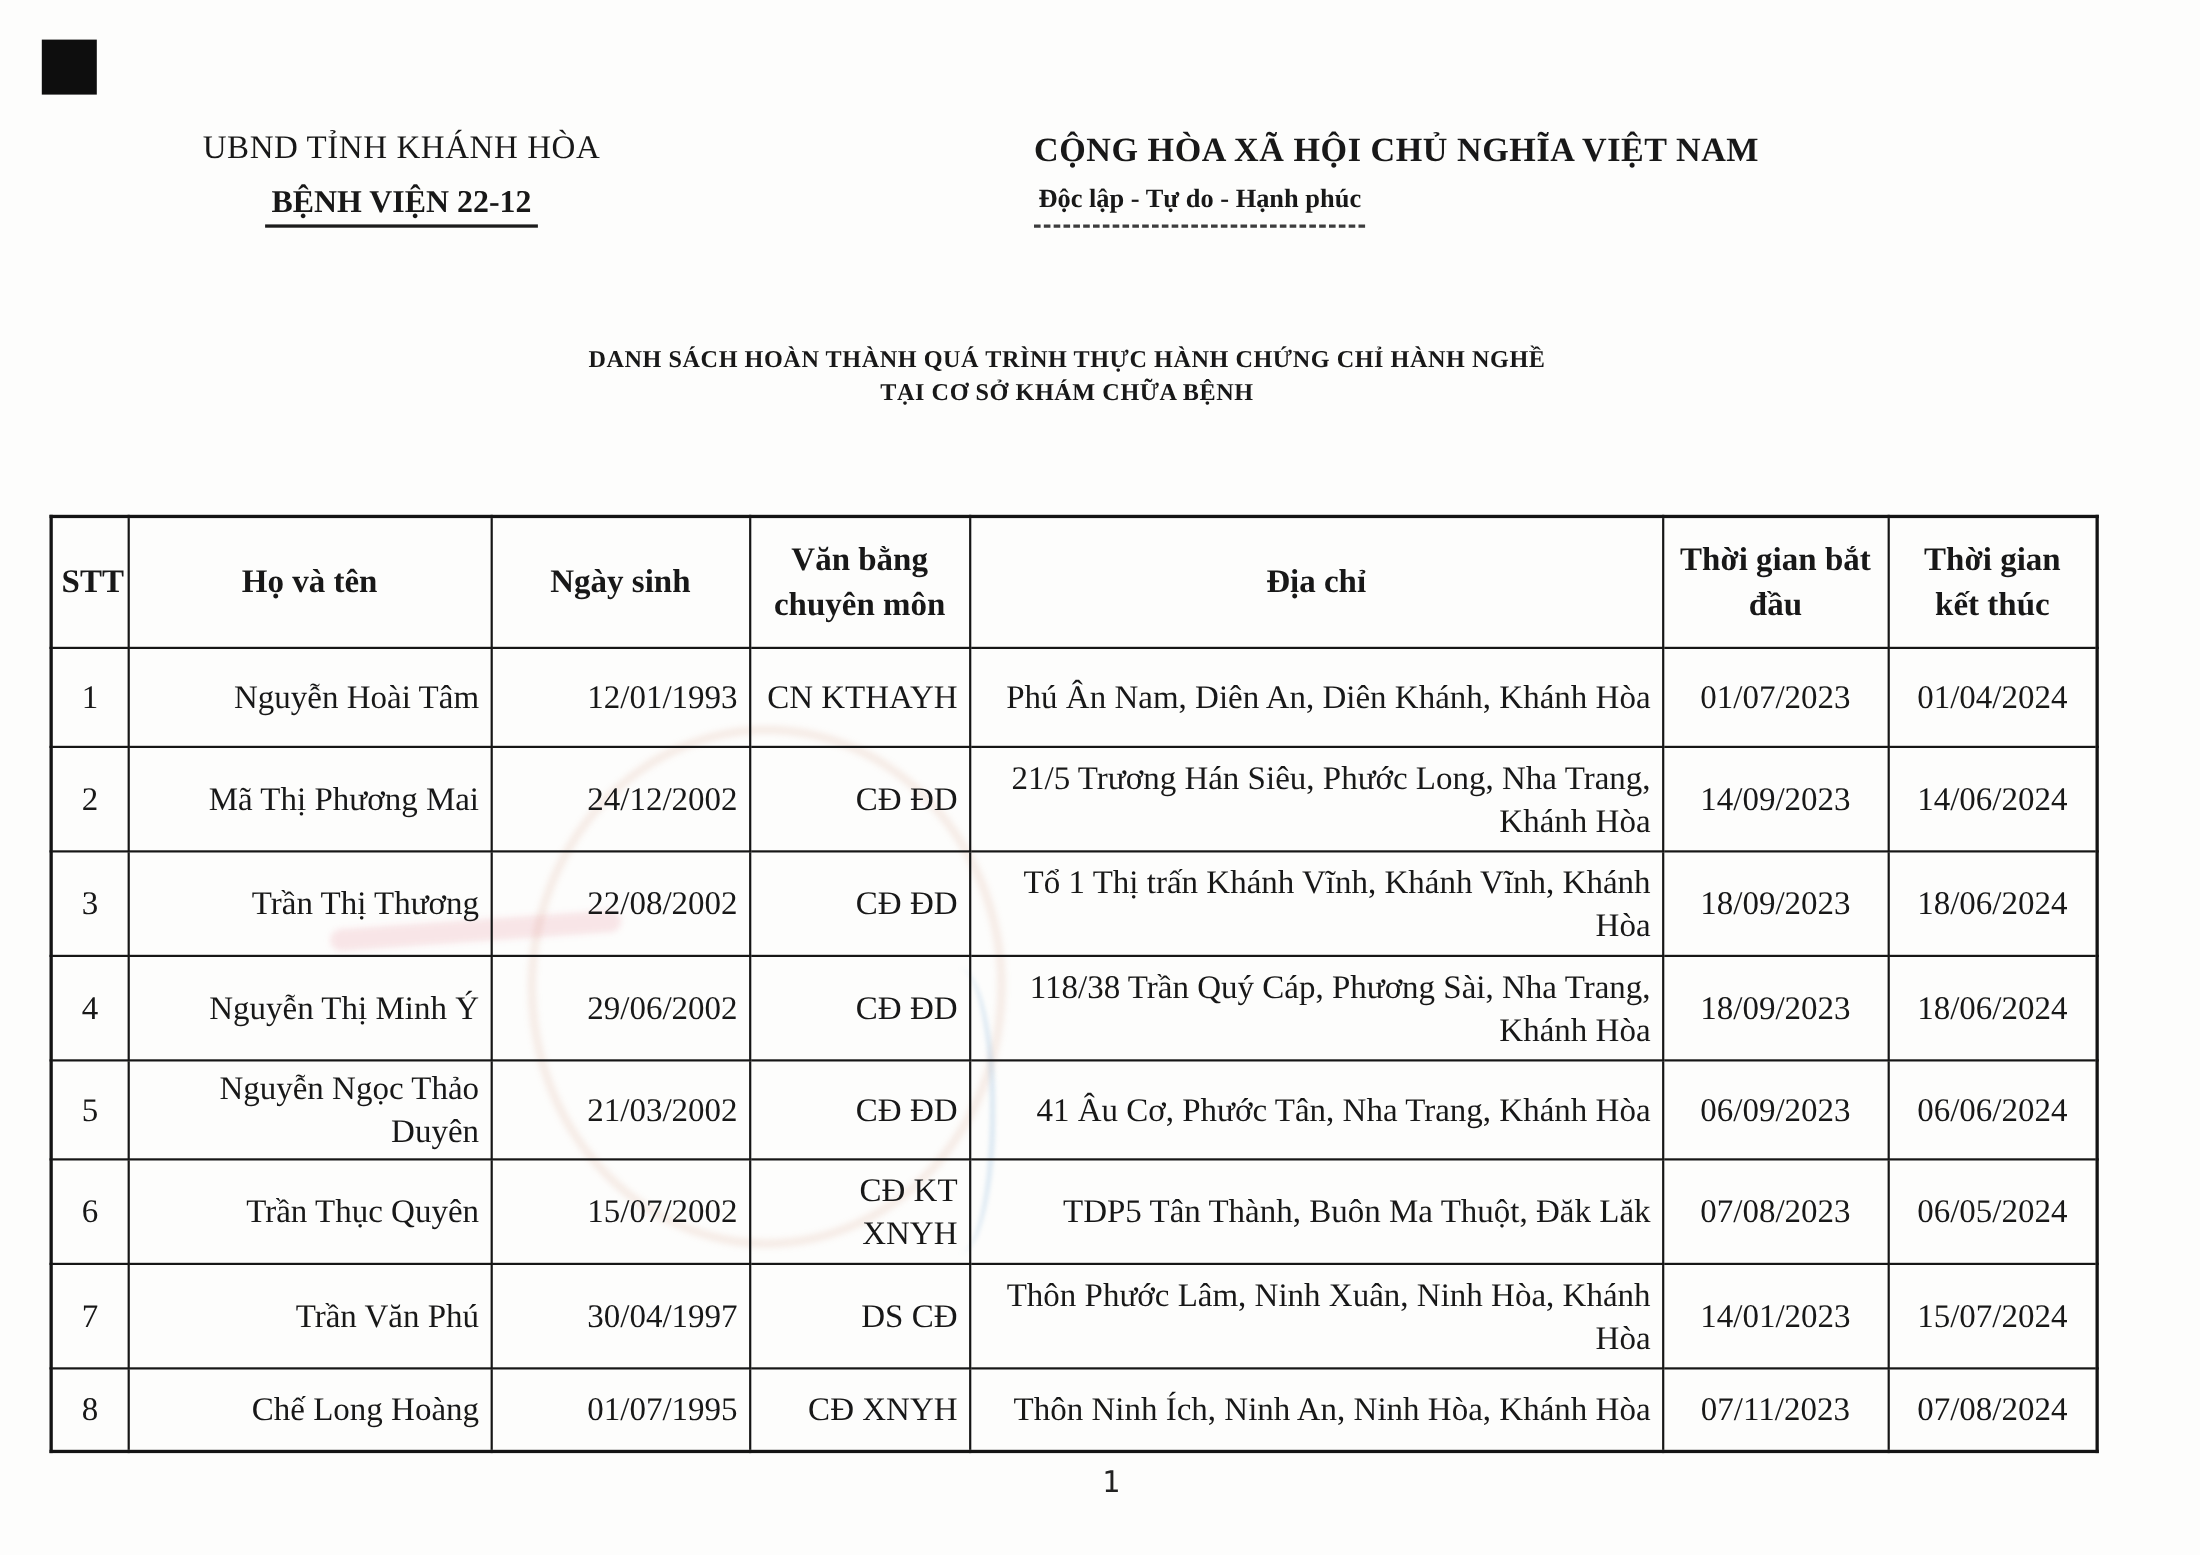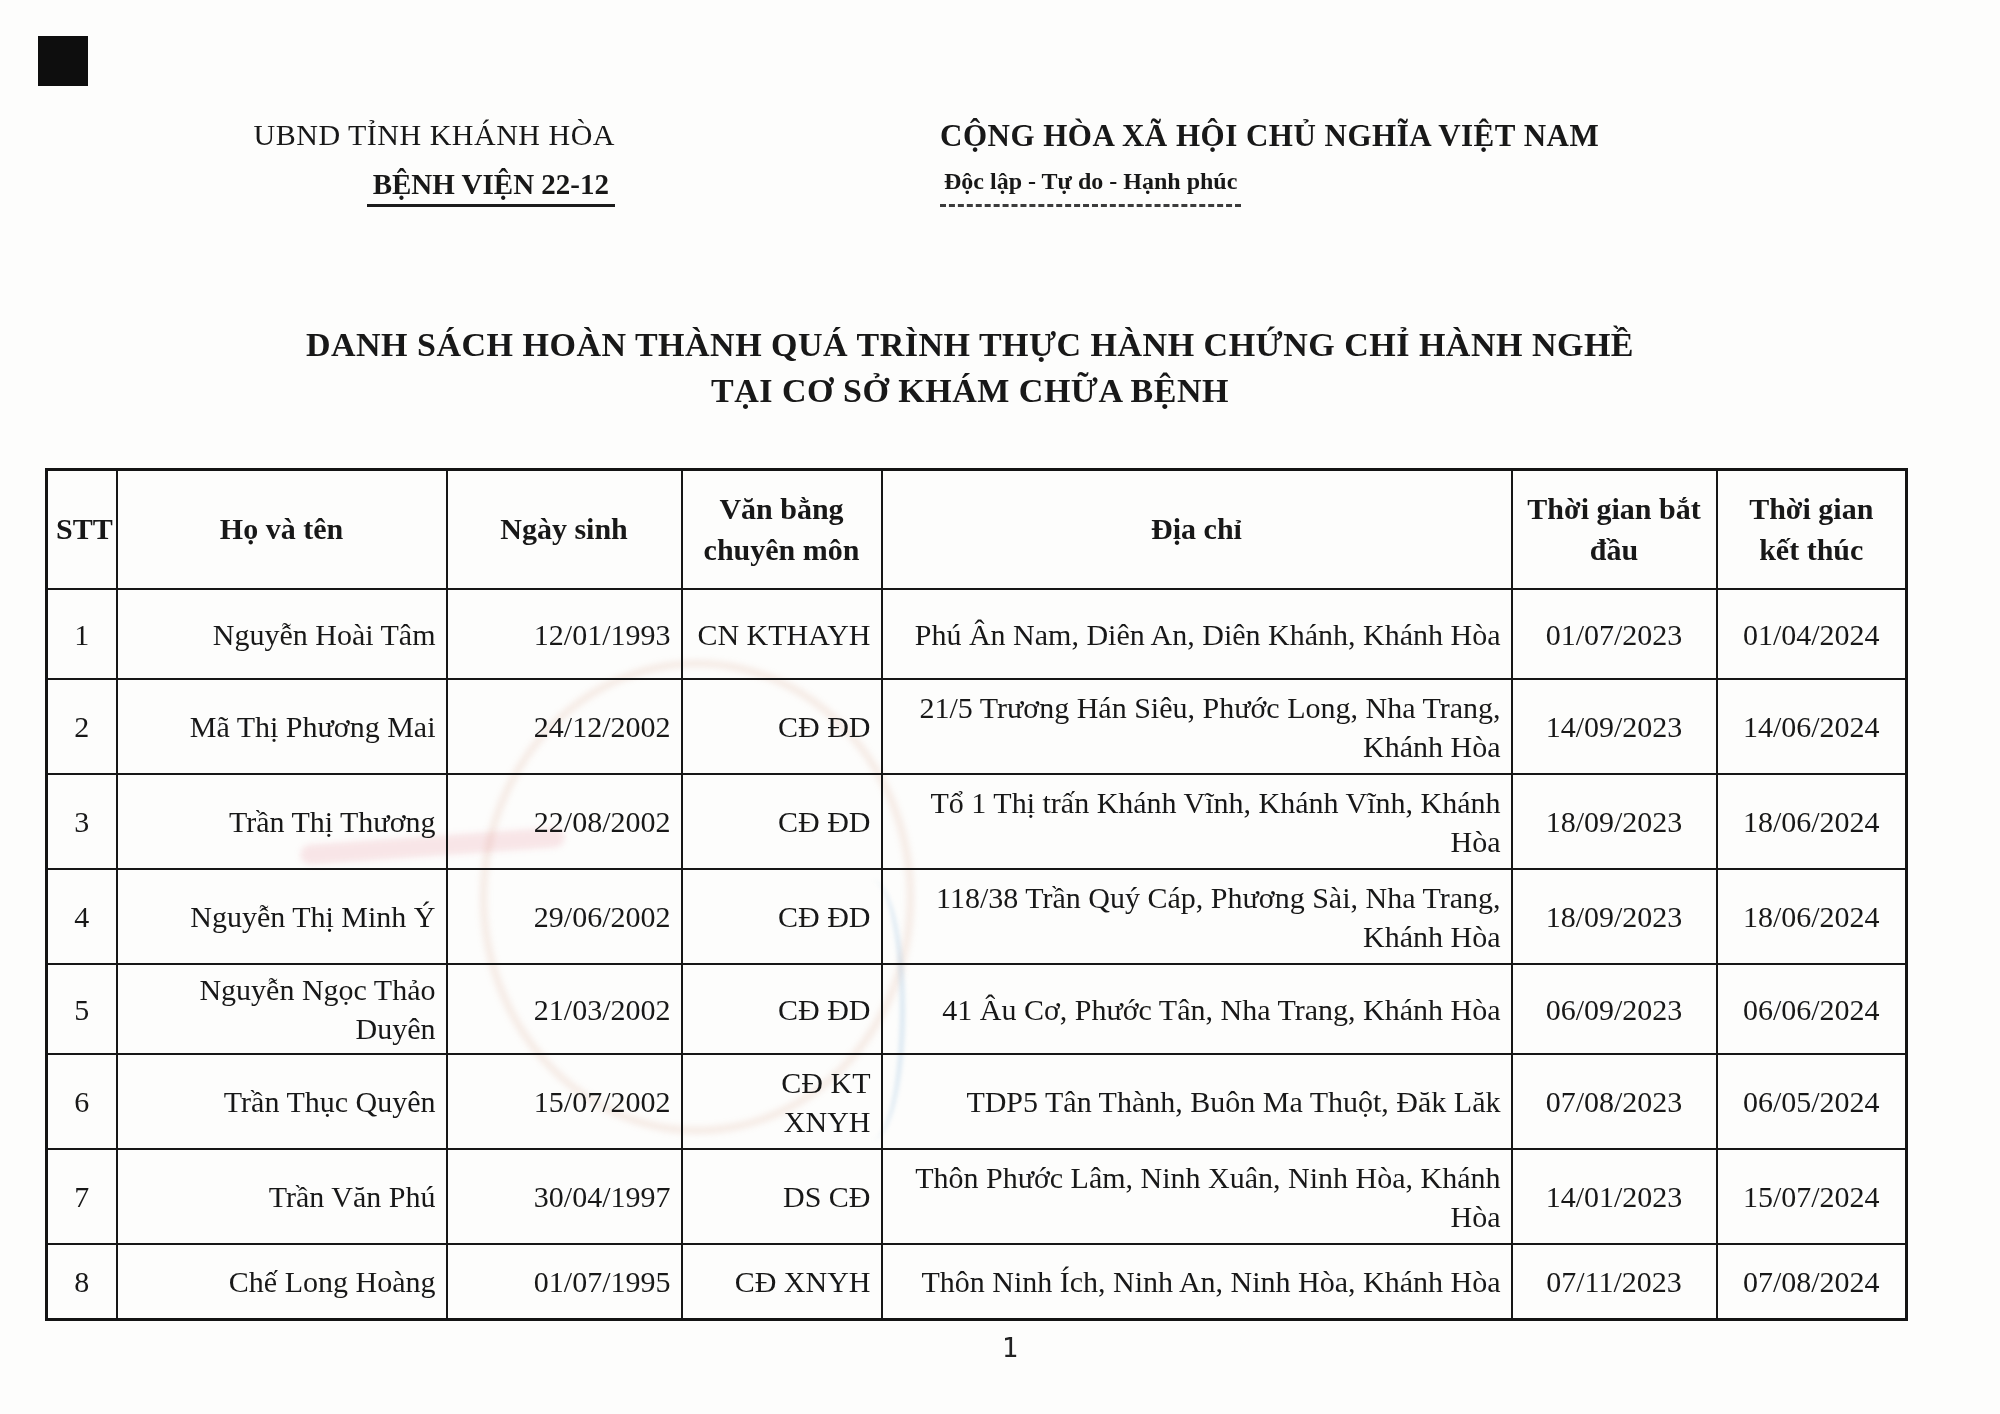--- a/index.html
+++ b/index.html
@@ -5,34 +5,34 @@
   html,body{margin:0;padding:0;}
   body{
     width:2000px;height:1414px;position:relative;overflow:hidden;
     background:#fdfdfc;color:#181818;
     font-family:"Liberation Serif", serif;
   }
   
   .corner-mark{position:absolute;left:38px;top:36px;width:50px;height:50px;background:#0e0e0e;}
 
   
-  .header-left{position:absolute;left:115px;top:118px;width:500px;text-align:right;}
+  .header-left{position:absolute;left:115px;top:118px;width:500px;text-align:center;}
   .header-left .l1{font-size:30px;letter-spacing:.5px;}
   .header-left .l2{margin-top:16px;font-size:29px;font-weight:bold;}
   .header-left .l2 span{display:inline-block;border-bottom:3px solid #1c1c1c;padding:0 6px 3px 6px;}
 
   .header-right{position:absolute;left:940px;top:118px;width:700px;text-align:left;}
   .header-right .l1{font-size:31px;font-weight:bold;letter-spacing:.5px;}
   .header-right .l2{margin-top:14px;font-size:24px;font-weight:bold;}
   .header-right .l2 span{display:inline-block;border-bottom:3px dashed #3c3c3c;padding:0 4px 9px 4px;}
 
   
   .doc-title{
-    position:absolute;left:0;top:322px;width:1940px;text-align:center;
-    font-size:34px;font-weight:bold;line-height:1.35;letter-spacing:.5px;
+    position:absolute;left:0;top:312px;width:1940px;text-align:center;
+    font-size:22px;font-weight:bold;line-height:1.35;letter-spacing:.5px;
   }
 
   
   table.doc-table{
     position:absolute;left:45px;top:468px;width:1860px;
     border-collapse:collapse;table-layout:fixed;
     border:3px solid #141414;
   }
   .doc-table th,.doc-table td{border:2px solid #161616;overflow:hidden;}
   .doc-table th{

